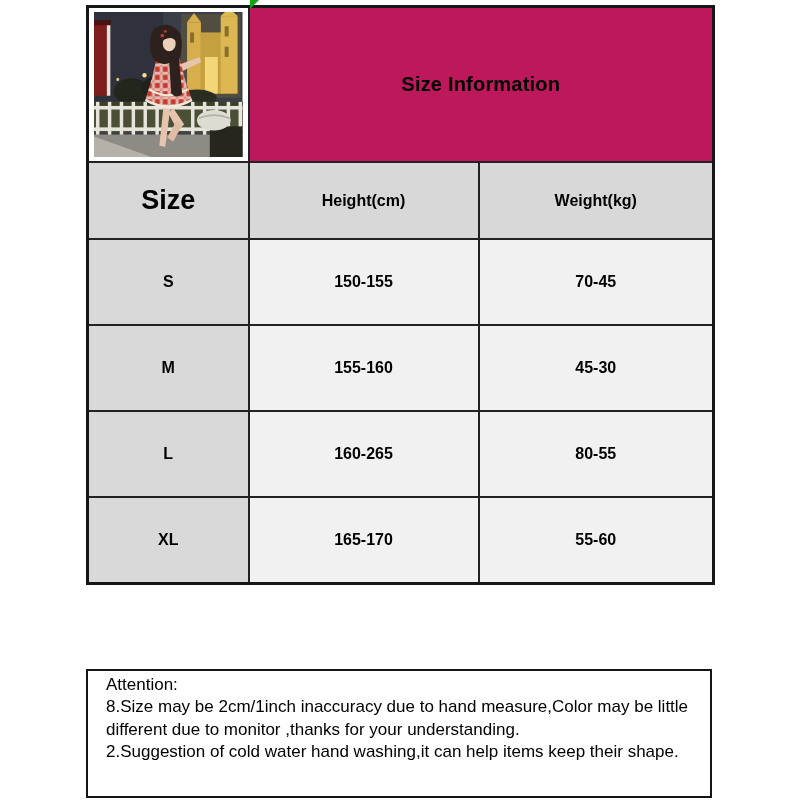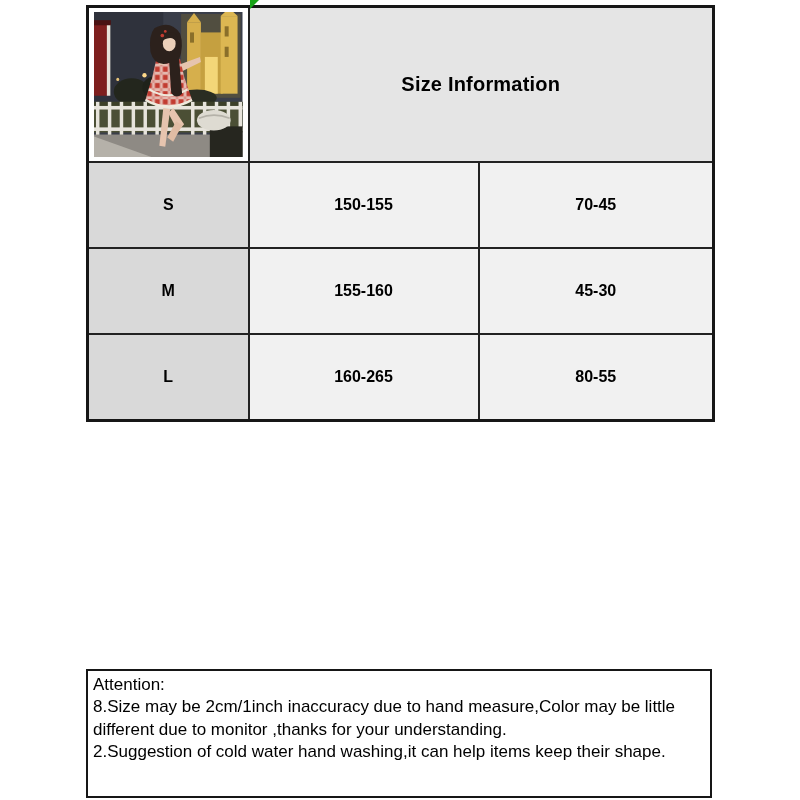--- a/index.html
+++ b/index.html
@@ -23,36 +23,36 @@
   .size-table td, .size-table th {
     border: 2px solid #222222;
     text-align: center;
     vertical-align: middle;
     color: #000;
     overflow: hidden;
   }
   .photo-row { height: 155px; }
   .photo-cell { background: #ffffff; padding: 4px 5px; }
   .photo-cell svg { display: block; width: 100%; height: 145px; }
-  .title-cell { background: #e5e5e5; font-size: 20px; font-weight: 700; letter-spacing: 0.2px; }
+  .title-cell { background: #be185d; font-size: 20px; font-weight: 700; letter-spacing: 0.2px; }
   .head-row { height: 77px; }
   .head-row th { background: #d8d8d8; font-size: 16px; font-weight: 700; }
   .head-row th.size-head { font-size: 27px; }
   .data-row { height: 86px; }
   .data-row .size-cell { background: #d9d9d9; font-weight: 700; font-size: 16px; }
   .data-row .val-cell { background: #f1f1f1; font-weight: 700; font-size: 16px; }
   .attention-box {
     position: absolute;
     left: 86px;
     top: 669px;
     width: 626px;
     height: 129px;
     background: #ffffff;
     border: 2px solid #161616;
-    padding: 3px 6px 3px 5px;
+    padding: 3px 6px 3px 18px;
     font-size: 17px;
     line-height: 1.32;
     text-align: left;
   }
   .corner-marker {
     position: absolute;
     left: 250px;
     top: 0;
     width: 0;
     height: 0;
@@ -150,35 +150,45 @@
           <path d="M61,16 Q77,7 87,21 Q91,33 86,47 L89,80 Q83,86 78,79 L76,50 Q61,54 57,39 Q55,23 61,16 Z" fill="#2c211c"></path>
           <ellipse cx="76" cy="31" rx="6.5" ry="7.5" fill="#ecd0ba"></ellipse>
           <path d="M67,28 Q70,18 80,20 Q86,23 84,30 Q80,24 74,26 Q69,27 67,32 Z" fill="#2c211c"></path>
           <circle cx="69" cy="23" r="1.8" fill="#c23c31"></circle>
           <circle cx="72" cy="19" r="1.4" fill="#c23c31"></circle>
         </g>
       </svg>
     </td>
     <td class="title-cell" colspan="2">Size Information</td>
   </tr>
+  <tr class="head-row">
+    <th class="size-head">Size</th>
+    <th>Height(cm)</th>
+    <th>Weight(kg)</th>
+  </tr>
   <tr class="data-row">
     <td class="size-cell">S</td>
     <td class="val-cell">150-155</td>
     <td class="val-cell">70-45</td>
   </tr>
   <tr class="data-row">
     <td class="size-cell">M</td>
     <td class="val-cell">155-160</td>
     <td class="val-cell">45-30</td>
   </tr>
   <tr class="data-row">
     <td class="size-cell">L</td>
     <td class="val-cell">160-265</td>
     <td class="val-cell">80-55</td>
   </tr>
+  <tr class="data-row">
+    <td class="size-cell">XL</td>
+    <td class="val-cell">165-170</td>
+    <td class="val-cell">55-60</td>
+  </tr>
 </tbody>
   </table>
 
 <div class="attention-box">
   <div>Attention:</div>
   <div>8.Size may be 2cm/1inch inaccuracy due to hand measure,Color may be little different due to monitor ,thanks for your understanding.</div>
   <div>2.Suggestion of cold water hand washing,it can help items keep their shape.</div>
 </div>
 
 </body></html>

